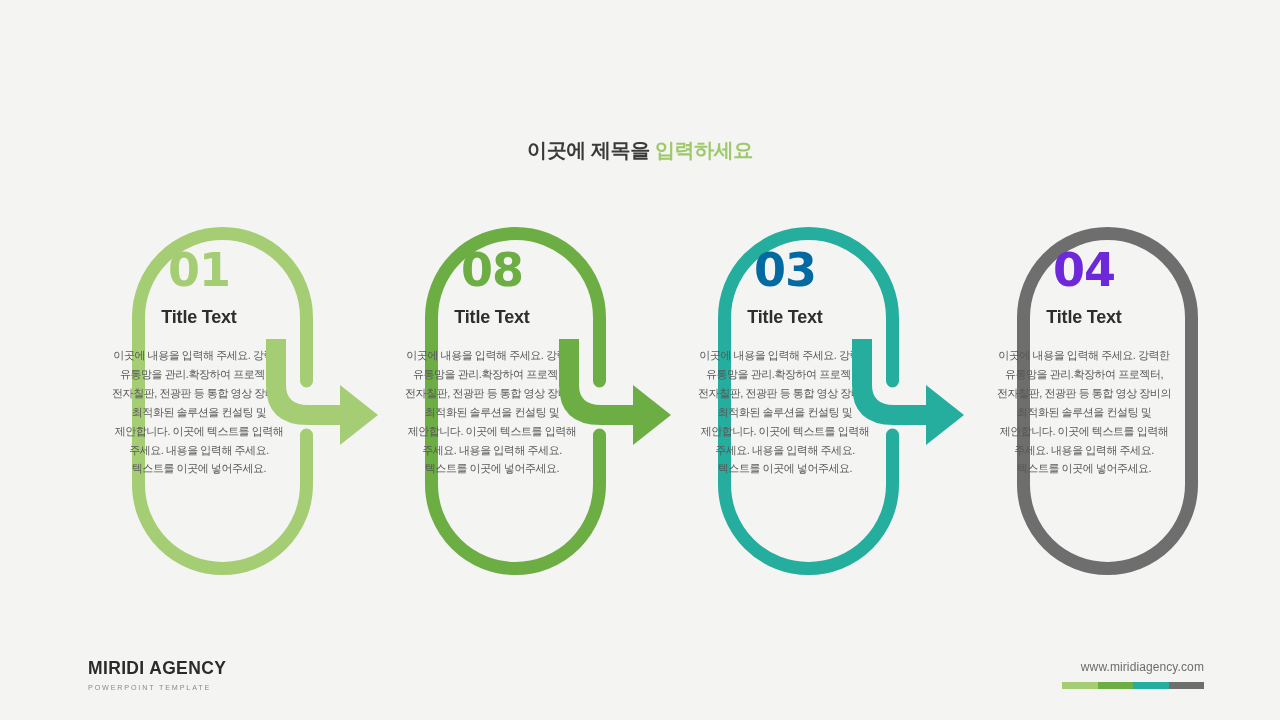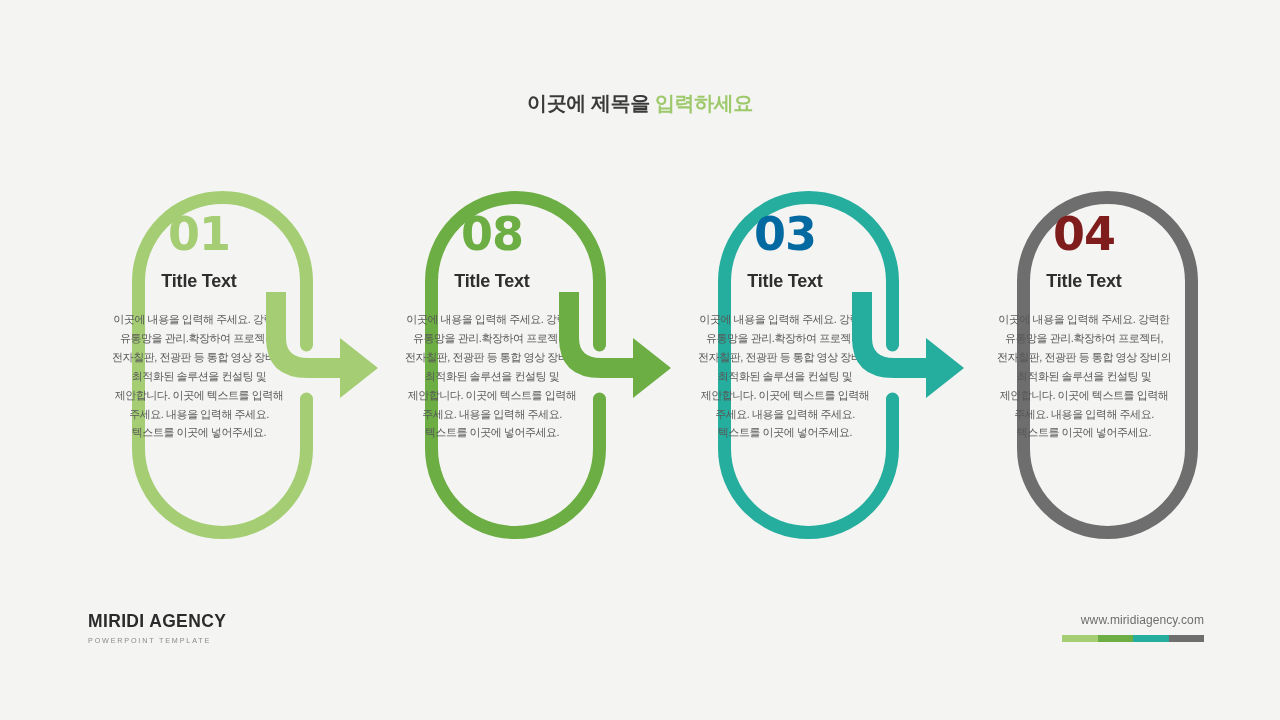--- a/index.html
+++ b/index.html
@@ -1,37 +1,37 @@
 <!DOCTYPE html>
 <html><head>
 <meta charset="utf-8">
 <style>
   * { margin:0; padding:0; box-sizing:border-box; }
   html,body{
     width:1280px; height:720px; overflow:hidden;
     background:#f4f4f3;
     font-family:"Liberation Sans","DejaVu Sans",sans-serif;
   }
-  #slide{ position:relative; width:1280px; height:566px; background:#f4f4f3; }
+  #slide{ position:relative; width:1280px; height:566px; background:#f4f4f3;margin-top:47px; }
 
   
   #title-block{
     position:absolute; top:90px; left:0; width:1280px;
     text-align:center; white-space:nowrap;
   }
   #title-block .t-main{
     font-size:20px; font-weight:bold; color:#3a3a3a; letter-spacing:-0.4px;
   }
   #title-block .t-accent{
     font-size:20px; font-weight:bold; color:#9dc96b; letter-spacing:-0.4px;
   }
 
   
   .capsule{
-    position:absolute; top:185px; width:232px; height:360px;
+    position:absolute; top:174px; width:232px; height:360px;
   }
   .capsule .ring{
     position:absolute; inset:0; width:232px; height:360px;
     display:block; overflow:visible;
   }
   .capsule .content{
     position:absolute; left:0; top:0; width:232px; height:360px;
     display:flex; flex-direction:column; align-items:center;
     padding:26px 24px 0 24px;
   }
@@ -119,21 +119,21 @@
   </div>
   <svg class="arrow-svg" id="arrow-3" style="position:absolute;left:868px;top:292px;width:110px;height:108px;overflow:visible;">
     <path class="arrow-path" d="M 4 0 L 4 46 Q 4 66 26 66 L 58 66 L 58 46 L 96 76 L 58 106 L 58 86 L 26 86 Q -16 86 -16 46 L -16 0 Z" fill="#25ad9d"></path>
   </svg>
 
   <div class="capsule" id="cap-4">
     <svg class="ring" viewBox="0 0 232 360">
       <path class="ring-path" fill="none" stroke-width="13" stroke-linecap="round" d="M 223.5 160 L 223.5 96.5 A 84 84 0 0 0 55.5 96.5 L 55.5 263.5 A 84 84 0 0 0 223.5 263.5 L 223.5 160 Z" stroke="#6e6e6e"></path>
     </svg>
     <div class="content">
-      <div class="num" style="color: #7f1d1d;">04</div>
+      <div class="num" style="color: #6d28d9;">04</div>
       <div class="ttl">Title Text</div>
       <div class="body">이곳에 내용을 입력해 주세요. 강력한 유통망을 관리.확장하여 프로젝터,전자칠판, 전광판 등 통합 영상 장비의 최적화된 솔루션을 컨설팅 및 제안합니다. 이곳에 텍스트를 입력해 주세요. 내용을 입력해 주세요. 텍스트를 이곳에 넣어주세요.</div>
     </div>
   </div>
 
   <div id="site-block">
     <div id="site-url">www.miridiagency.com</div>
     <div id="color-bar">
       <span style="background: rgb(165, 206, 116);"></span>
       <span style="background: rgb(108, 174, 67);"></span>

